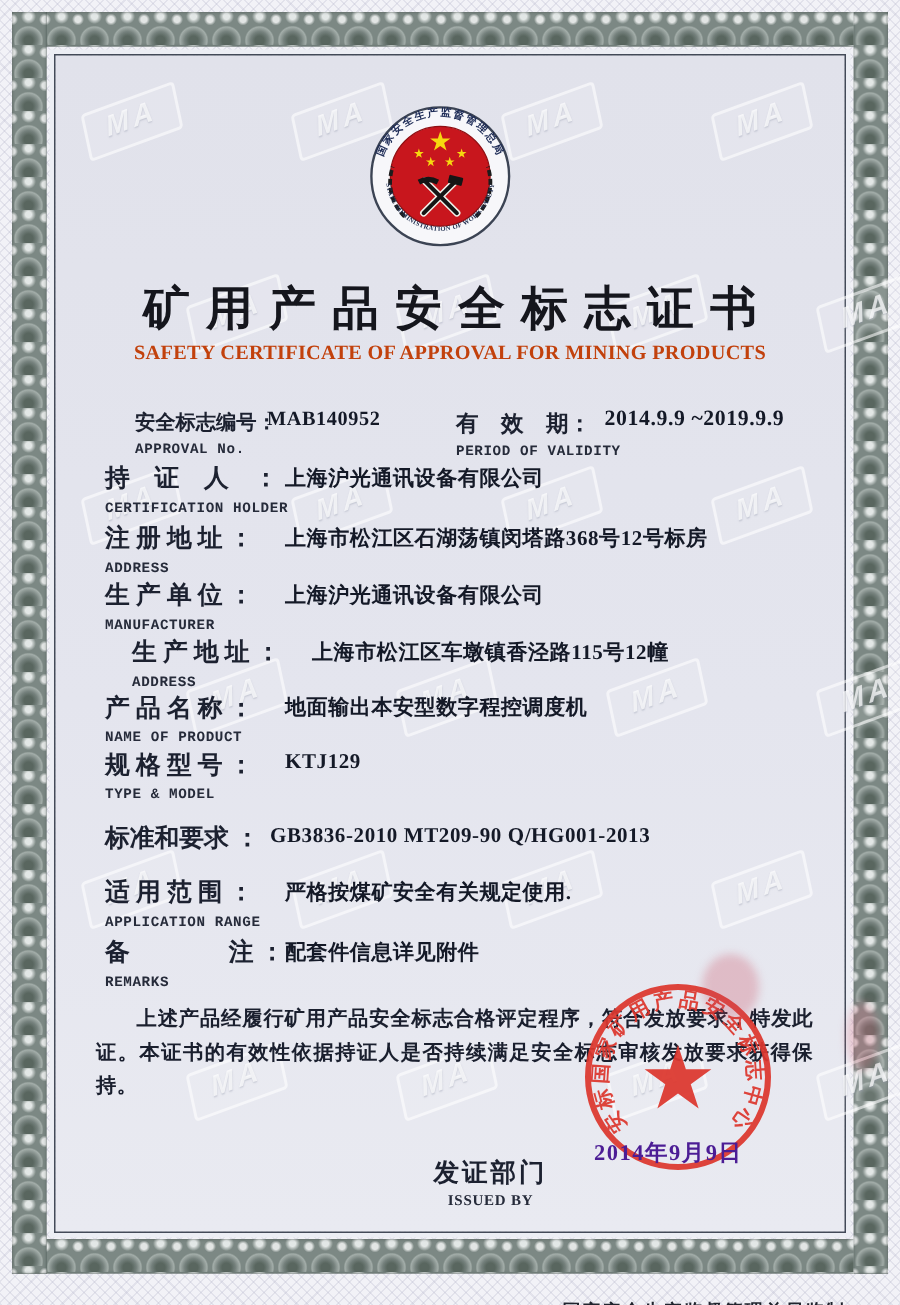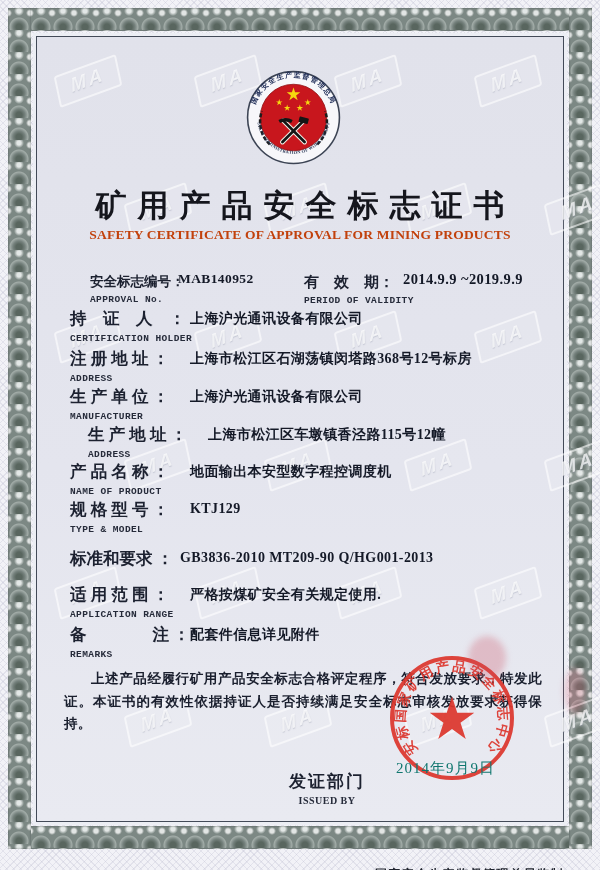--- a/index.html
+++ b/index.html
@@ -83,21 +83,21 @@
     position:absolute;left:64px;top:668px;width:478px;
     font-size:13.5px;font-weight:bold;color:#1a1f2e;
     line-height:22.5px;text-align:justify;text-indent:2em;letter-spacing:.3px;
   }
   .issuedby{position:absolute;left:272px;top:726px;width:110px;text-align:center;margin-top:44px;}
   .issuedby .cn{font-size:17px;font-weight:bold;color:#1c2130;letter-spacing:2px;}
   .issuedby .en{font-size:10px;font-weight:bold;color:#262b3a;margin-top:2px;letter-spacing:.5px;}
   .stamp{position:absolute;left:384px;top:650px;width:136px;height:136px;opacity:.93;}
   .stamp-date{
     position:absolute;left:396px;top:759px;
-    font-size:15px;font-weight:normal;color:#0f766e;letter-spacing:1px;
+    font-size:15px;font-weight:bold;color:#4c1d95;letter-spacing:1px;
   }
   .smudge{position:absolute;border-radius:50%;filter:blur(3px);pointer-events:none;}
   .smudge-1{left:468px;top:636px;width:38px;height:44px;background:rgba(205,75,95,.28);}
   .smudge-2{left:564px;top:668px;width:22px;height:46px;background:rgba(215,110,130,.30);}
   .footer{
     position:absolute;right:36px;top:851px;
     font-size:12px;font-weight:bold;color:#20242e;letter-spacing:1.5px;margin-top:15px;
   }
 </style>
 </head>

